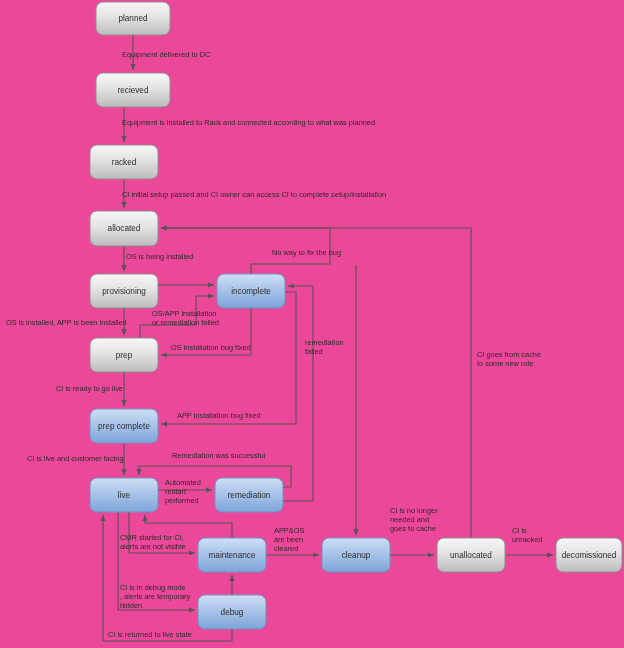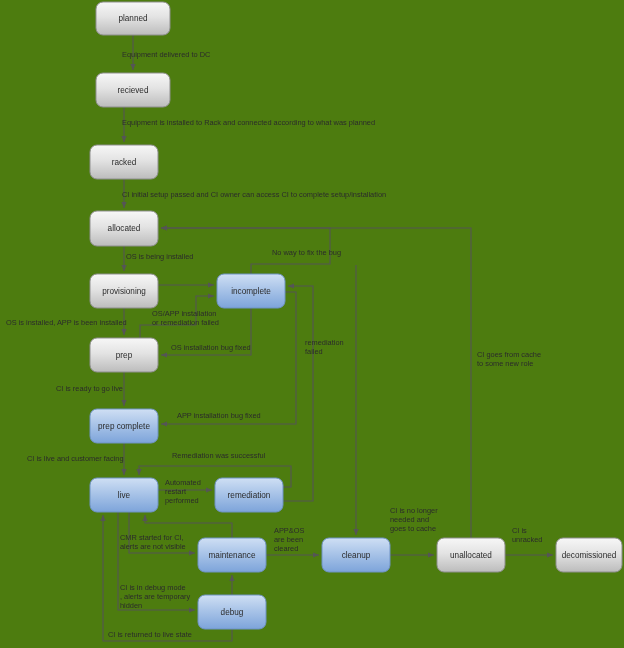--- a/index.html
+++ b/index.html
@@ -4,21 +4,21 @@
 <style>
   html, body {
     margin: 0;
     padding: 0;
     background: #ffffff;
   }
   #canvas {
     position: relative;
     width: 624px;
     height: 648px;
-    background: #4d7c0f;
+    background: #ec4899;
     font-family: "Liberation Sans", sans-serif;
     overflow: hidden;
   }
   svg.layer {
     position: absolute;
     left: 0;
     top: 0;
     width: 624px;
     height: 648px;
   }

